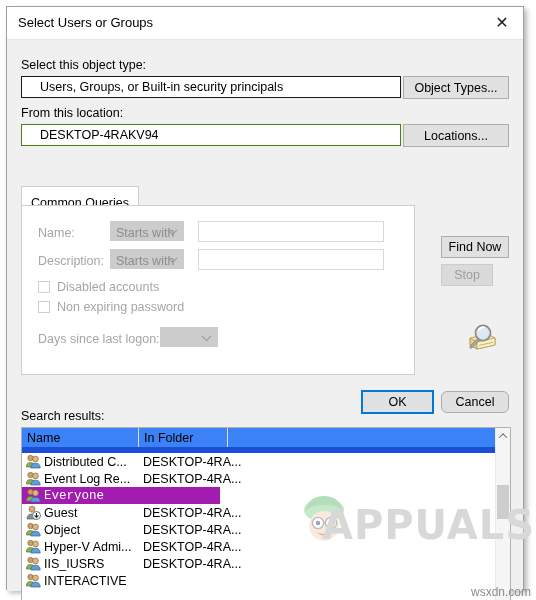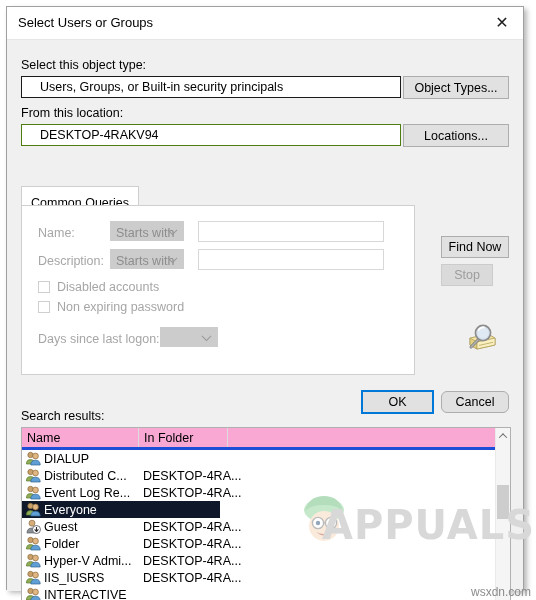--- a/index.html
+++ b/index.html
@@ -229,22 +229,22 @@
     width: 490px;
     height: 196px;
     background: #ffffff;
     border: 1px solid #b0b0b0;
     box-sizing: border-box;
     overflow: hidden;
   }
   .lheader {
     position: relative;
     height: 19px;
-    background: #f9a8d4;
-    border-bottom: 3px solid #1d4ed8;
+    background: #3b82f6;
+    border-bottom: 6px solid #1d4ed8;
     text-align: center;
   }
   .lh-cell {
     position: absolute;
     top: 0;
     height: 19px;
     display: flex;
     align-items: center;
     font-size: 12.5px;
     color: #000000;
@@ -254,21 +254,21 @@
     white-space: nowrap;
     cursor: default;
   }
   .lrow {
     position: relative;
     height: 17px;
     display: flex;
     align-items: center;
     cursor: default;
   }
-  .lrow.sel { background: #0f172a; }
+  .lrow.sel { background: #a21caf; font-family: Liberation Mono, monospace; }
   .lrow.sel .rname { color: #ffffff; }
   .ricon {
     position: absolute;
     left: 3px;
     top: 1px;
     width: 16px;
     height: 15px;
   }
   .rname {
     position: absolute;
@@ -446,29 +446,20 @@
           <div class="lh-cell" style="left:117px; width:89px;">In Folder</div>
         </div>
         <div id="rows-container">
             <div class="lrow">
               <span class="ricon"><svg width="16" height="15" viewBox="0 0 16 15">
                   <circle cx="5.5" cy="4" r="2.7" fill="#c8a06a" stroke="#8d6a3c" stroke-width="0.7"></circle>
                   <path d="M1.4 13 q0 -4.4 4.1 -4.4 q4.1 0 4.1 4.4 z" fill="#8fae56" stroke="#5d7a33" stroke-width="0.7"></path>
                   <circle cx="10.5" cy="5" r="2.9" fill="#e0b682" stroke="#8d6a3c" stroke-width="0.7"></circle>
                   <path d="M5.8 14 q0 -4.8 4.7 -4.8 q4.7 0 4.7 4.8 z" fill="#5f9fd6" stroke="#2f6694" stroke-width="0.7"></path>
                 </svg></span>
-              <span class="rname">DIALUP</span>
-            </div>
-            <div class="lrow">
-              <span class="ricon"><svg width="16" height="15" viewBox="0 0 16 15">
-                  <circle cx="5.5" cy="4" r="2.7" fill="#c8a06a" stroke="#8d6a3c" stroke-width="0.7"></circle>
-                  <path d="M1.4 13 q0 -4.4 4.1 -4.4 q4.1 0 4.1 4.4 z" fill="#8fae56" stroke="#5d7a33" stroke-width="0.7"></path>
-                  <circle cx="10.5" cy="5" r="2.9" fill="#e0b682" stroke="#8d6a3c" stroke-width="0.7"></circle>
-                  <path d="M5.8 14 q0 -4.8 4.7 -4.8 q4.7 0 4.7 4.8 z" fill="#5f9fd6" stroke="#2f6694" stroke-width="0.7"></path>
-                </svg></span>
               <span class="rname">Distributed C...</span>
               <span class="rfolder">DESKTOP-4RA...</span>
             </div>
             <div class="lrow">
               <span class="ricon"><svg width="16" height="15" viewBox="0 0 16 15">
                   <circle cx="5.5" cy="4" r="2.7" fill="#c8a06a" stroke="#8d6a3c" stroke-width="0.7"></circle>
                   <path d="M1.4 13 q0 -4.4 4.1 -4.4 q4.1 0 4.1 4.4 z" fill="#8fae56" stroke="#5d7a33" stroke-width="0.7"></path>
                   <circle cx="10.5" cy="5" r="2.9" fill="#e0b682" stroke="#8d6a3c" stroke-width="0.7"></circle>
                   <path d="M5.8 14 q0 -4.8 4.7 -4.8 q4.7 0 4.7 4.8 z" fill="#5f9fd6" stroke="#2f6694" stroke-width="0.7"></path>
                 </svg></span>
@@ -494,21 +485,21 @@
               <span class="rname">Guest</span>
               <span class="rfolder">DESKTOP-4RA...</span>
             </div>
             <div class="lrow">
               <span class="ricon"><svg width="16" height="15" viewBox="0 0 16 15">
                   <circle cx="5.5" cy="4" r="2.7" fill="#c8a06a" stroke="#8d6a3c" stroke-width="0.7"></circle>
                   <path d="M1.4 13 q0 -4.4 4.1 -4.4 q4.1 0 4.1 4.4 z" fill="#8fae56" stroke="#5d7a33" stroke-width="0.7"></path>
                   <circle cx="10.5" cy="5" r="2.9" fill="#e0b682" stroke="#8d6a3c" stroke-width="0.7"></circle>
                   <path d="M5.8 14 q0 -4.8 4.7 -4.8 q4.7 0 4.7 4.8 z" fill="#5f9fd6" stroke="#2f6694" stroke-width="0.7"></path>
                 </svg></span>
-              <span class="rname">Folder</span>
+              <span class="rname">Object</span>
               <span class="rfolder">DESKTOP-4RA...</span>
             </div>
             <div class="lrow">
               <span class="ricon"><svg width="16" height="15" viewBox="0 0 16 15">
                   <circle cx="5.5" cy="4" r="2.7" fill="#c8a06a" stroke="#8d6a3c" stroke-width="0.7"></circle>
                   <path d="M1.4 13 q0 -4.4 4.1 -4.4 q4.1 0 4.1 4.4 z" fill="#8fae56" stroke="#5d7a33" stroke-width="0.7"></path>
                   <circle cx="10.5" cy="5" r="2.9" fill="#e0b682" stroke="#8d6a3c" stroke-width="0.7"></circle>
                   <path d="M5.8 14 q0 -4.8 4.7 -4.8 q4.7 0 4.7 4.8 z" fill="#5f9fd6" stroke="#2f6694" stroke-width="0.7"></path>
                 </svg></span>
               <span class="rname">Hyper-V Admi...</span>

